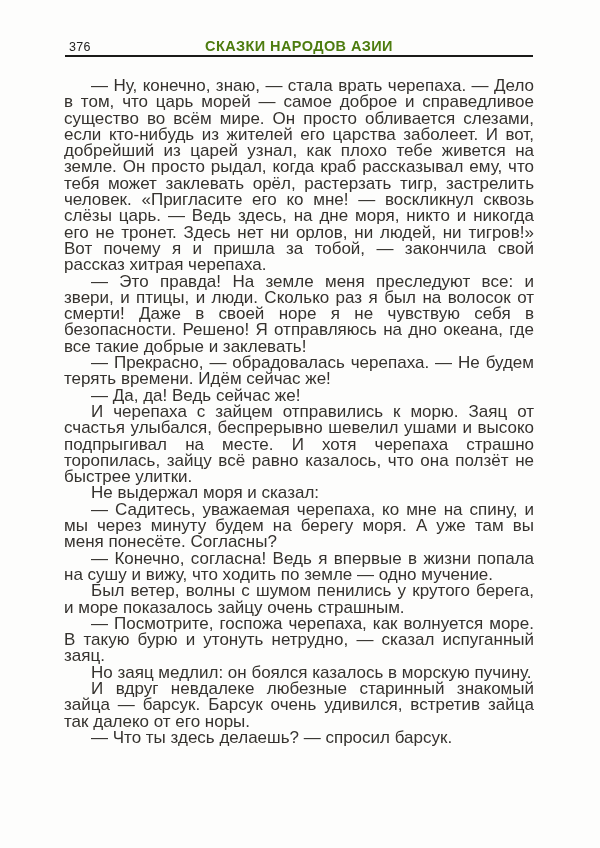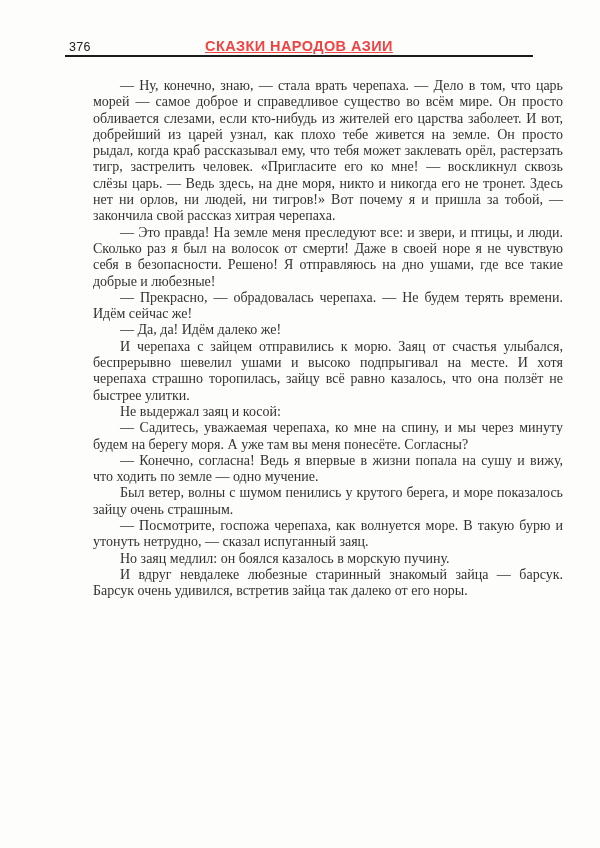--- a/index.html
+++ b/index.html
@@ -36,44 +36,42 @@
   }
   .running-title {
     position: absolute;
     left: 0;
     right: 0;
     bottom: 0;
     text-align: center;
     font-size: 14.5px;
     font-weight: 700;
     letter-spacing: 0.4px;
-    color: #ef4444;
-    text-decoration: underline;
+    color: #4d7c0f;
   }
   .header-rule {
     position: absolute;
     top: 55px;
     left: 65px;
     width: 468px;
     height: 2px;
     background: #1b1b19;
   }
   
   .text-block {
     position: absolute;
     top: 78px;
     left: 64px;
     width: 470px;
-    font-family: Liberation Serif, serif;
-    font-size: 14px;
+    font-family: Liberation Sans, sans-serif;
+    font-size: 17px;
     line-height: 16.3px;
     text-align: justify;
     color: #35322e;
     hyphens: auto;
-    margin-left: 29px;
     -webkit-hyphens: auto;
   }
   .text-block p {
     margin: 0;
     padding: 0;
     text-indent: 27px;
   }
 </style>
 </head>
 <body>
@@ -82,26 +80,27 @@
 
   <div class="page-header">
     <span class="page-number">376</span>
     <span class="running-title">СКАЗКИ НАРОДОВ АЗИИ</span>
   </div>
 
   <div class="header-rule"></div>
 
   <div class="text-block">
     <p>— Ну, конечно, знаю, — стала врать черепаха. — Дело в том, что царь морей — самое доброе и справедливое существо во всём мире. Он просто обливается слезами, если кто-нибудь из жителей его царства заболеет. И вот, добрейший из царей узнал, как плохо тебе живется на земле. Он просто рыдал, когда краб рассказывал ему, что тебя может заклевать орёл, растерзать тигр, застрелить человек. «Пригласите его ко мне! — воскликнул сквозь слёзы царь. — Ведь здесь, на дне моря, никто и никогда его не тронет. Здесь нет ни орлов, ни людей, ни тигров!» Вот почему я и пришла за тобой, — закончила свой рассказ хитрая черепаха.</p>
-    <p>— Это правда! На земле меня преследуют все: и звери, и птицы, и люди. Сколько раз я был на волосок от смерти! Даже в своей норе я не чувствую себя в безопасности. Решено! Я отправляюсь на дно ушами, где все такие добрые и любезные!</p>
+    <p>— Это правда! На земле меня преследуют все: и звери, и птицы, и люди. Сколько раз я был на волосок от смерти! Даже в своей норе я не чувствую себя в безопасности. Решено! Я отправляюсь на дно океана, где все такие добрые и заклевать!</p>
     <p>— Прекрасно, — обрадовалась черепаха. — Не будем терять времени. Идём сейчас же!</p>
-    <p>— Да, да! Идём далеко же!</p>
+    <p>— Да, да! Ведь сейчас же!</p>
     <p>И черепаха с зайцем отправились к морю. Заяц от счастья улыбался, беспрерывно шевелил ушами и высоко подпрыгивал на месте. И хотя черепаха страшно торопилась, зайцу всё равно казалось, что она ползёт не быстрее улитки.</p>
-    <p>Не выдержал заяц и косой:</p>
+    <p>Не выдержал моря и сказал:</p>
     <p>— Садитесь, уважаемая черепаха, ко мне на спину, и мы через минуту будем на берегу моря. А уже там вы меня понесёте. Согласны?</p>
     <p>— Конечно, согласна! Ведь я впервые в жизни попала на сушу и вижу, что ходить по земле — одно мучение.</p>
     <p>Был ветер, волны с шумом пенились у крутого берега, и море показалось зайцу очень страшным.</p>
     <p>— Посмотрите, госпожа черепаха, как волнуется море. В такую бурю и утонуть нетрудно, — сказал испуганный заяц.</p>
     <p>Но заяц медлил: он боялся казалось в морскую пучину.</p>
     <p>И вдруг невдалеке любезные старинный знакомый зайца — барсук. Барсук очень удивился, встретив зайца так далеко от его норы.</p>
+    <p>— Что ты здесь делаешь? — спросил барсук.</p>
   </div>
 
 </div>
 
 </body></html>

